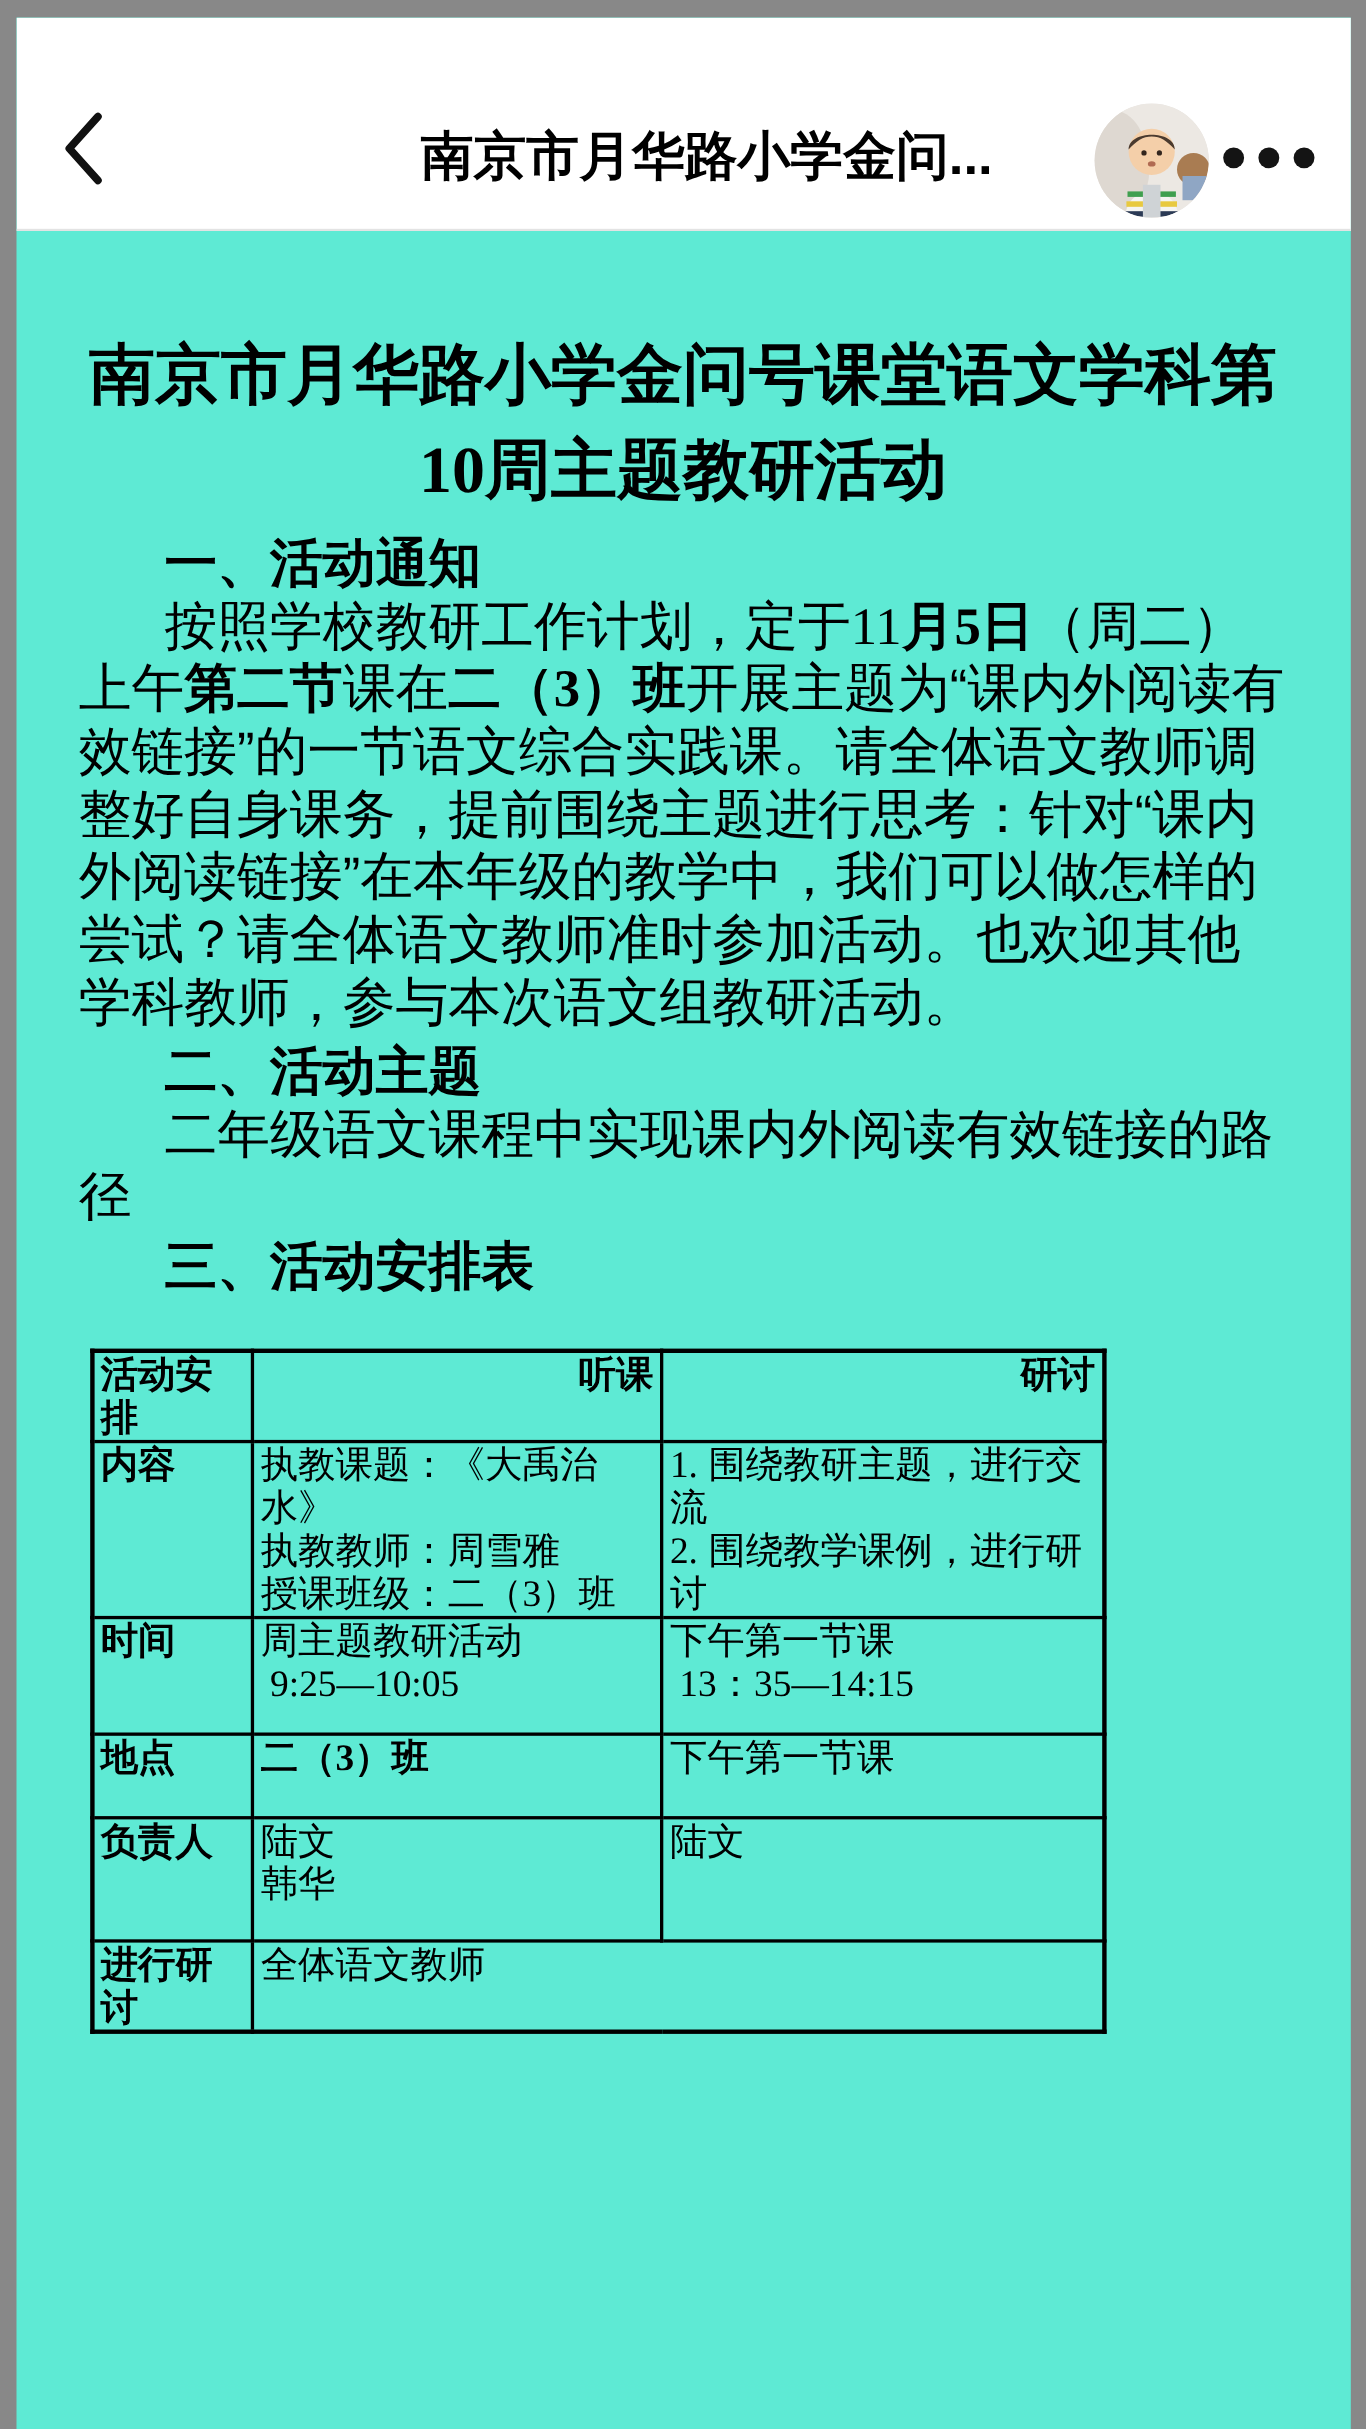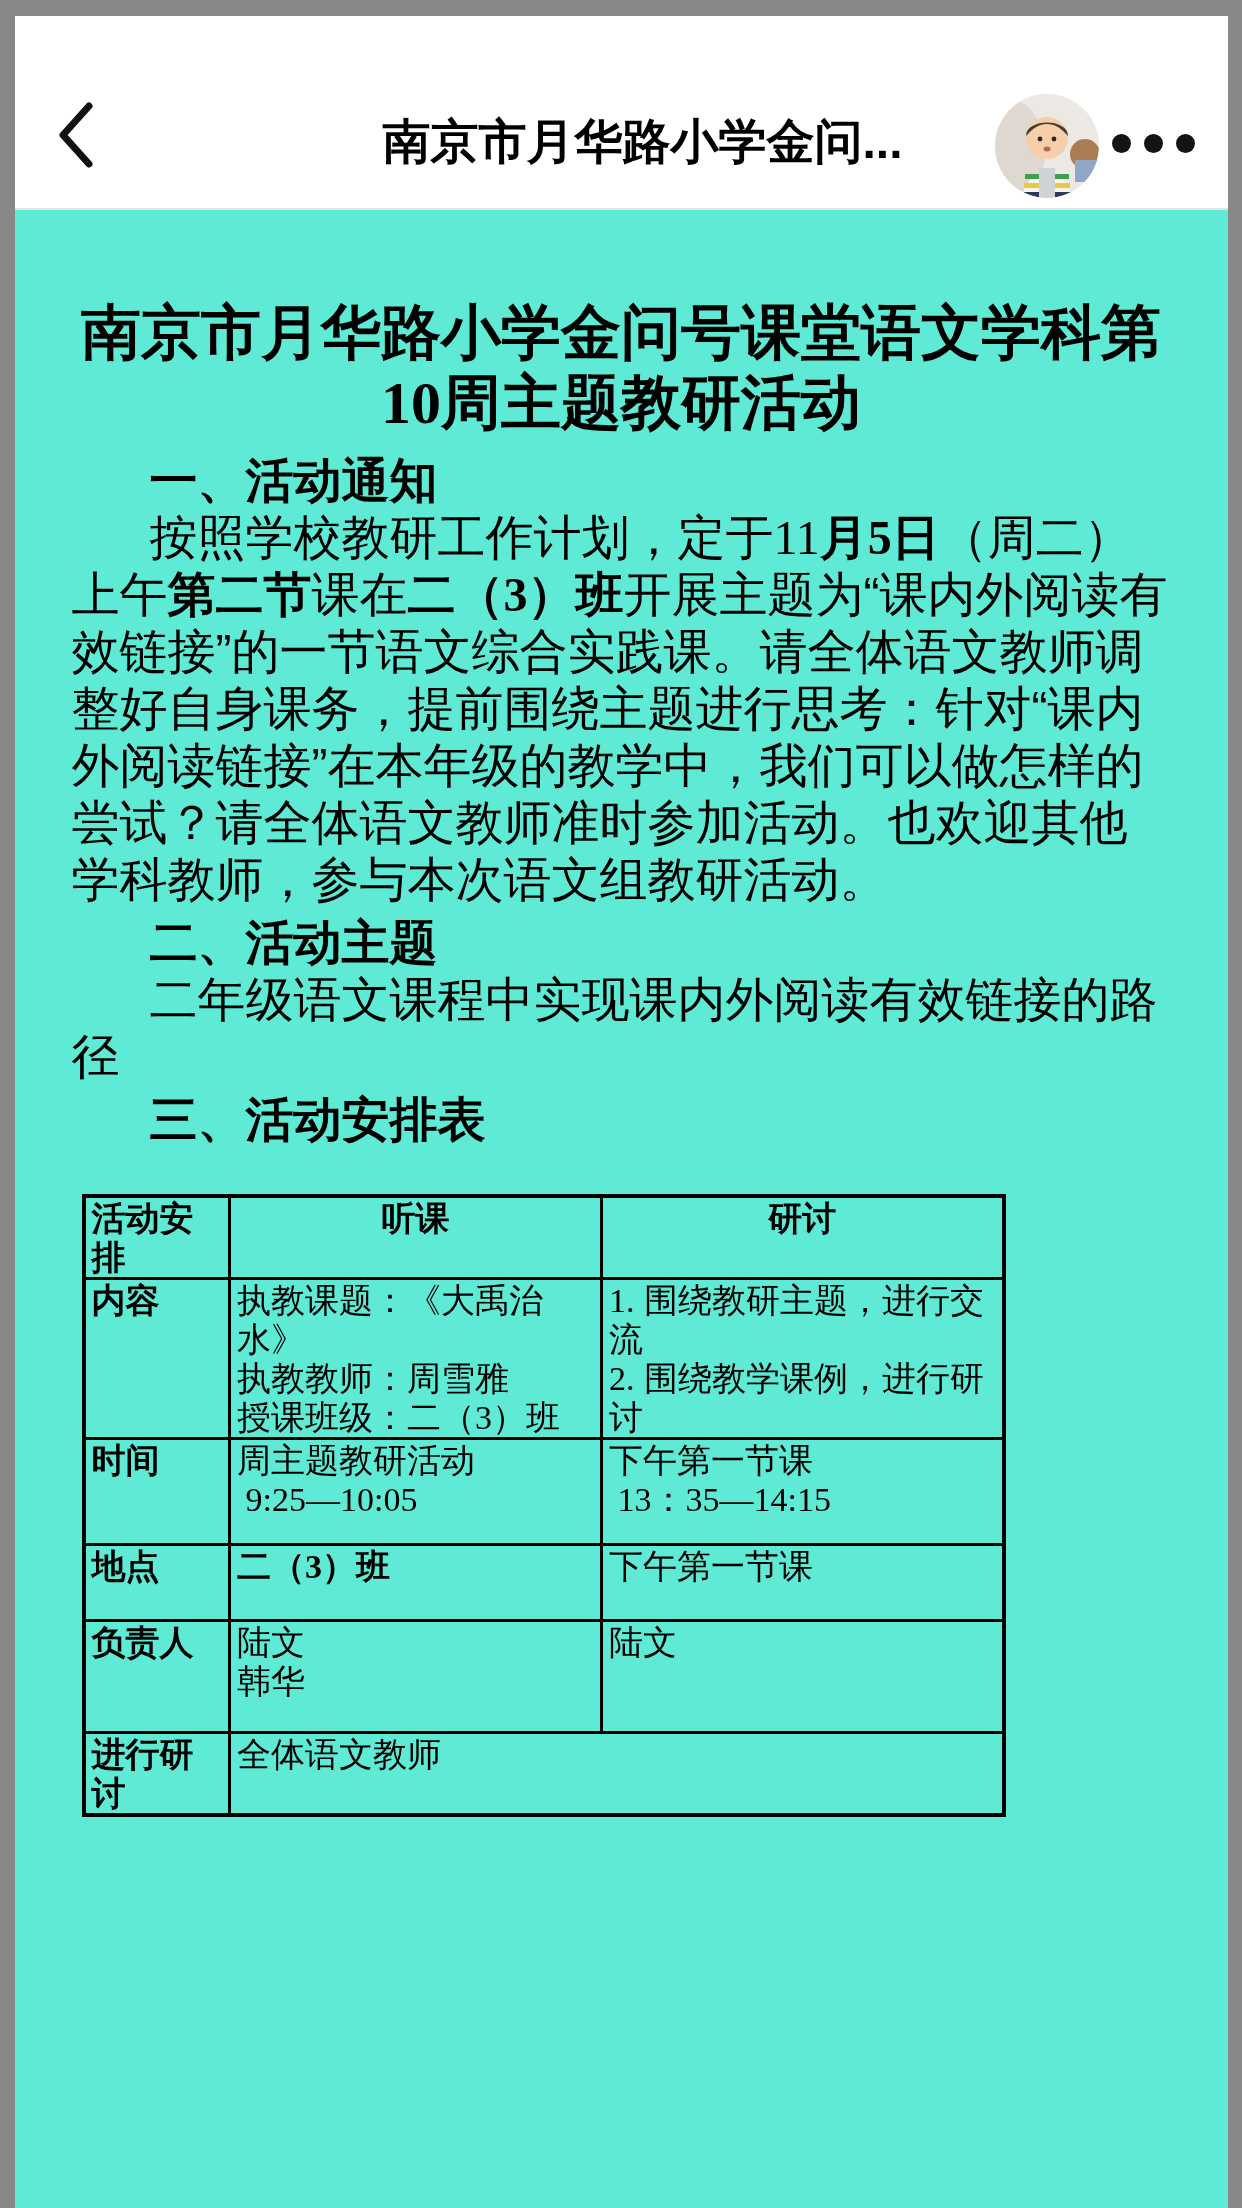--- a/index.html
+++ b/index.html
@@ -13,36 +13,36 @@
   .back-btn svg{display:block;}
   .nav-title{position:absolute;left:228px;right:214px;top:94px;height:56px;
     font-size:48px;font-weight:700;text-align:center;white-space:nowrap;overflow:hidden;}
   .avatar{position:absolute;right:158px;top:78px;width:104px;height:104px;border-radius:50%;
     overflow:hidden;background:#e9e5e1;cursor:pointer;}
   .more-btn{position:absolute;right:62px;top:118px;height:20px;display:flex;gap:13px;cursor:pointer;}
   .more-btn .dot{width:19px;height:19px;border-radius:50%;background:#141414;}
 
   
   .doc{position:absolute;top:194px;left:0;right:0;bottom:0;padding:88px 57px 0 57px;overflow:hidden;}
-  .doc-title{margin:0;font-size:60px;line-height:70px;font-weight:700;text-align:center;}
+  .doc-title{margin:0;font-size:60px;line-height:86px;font-weight:700;text-align:center;}
   .doc-body{margin-top:14px;}
   .doc-body h2{margin:6px 0 0 0;font-size:48px;line-height:57px;font-weight:700;text-indent:78px;}
   .doc-body p{margin:0;font-size:48px;line-height:57px;font-weight:400;text-indent:78px;
     word-break:break-all;overflow-wrap:anywhere;}
   .sf{font-family:"Liberation Serif","DejaVu Serif",serif;}
   .b{font-weight:700;}
 
   
   .sched{border-collapse:collapse;table-layout:fixed;width:920px;margin:46px 0 0 10px;
     border:4px solid #000;}
   .sched td{border:3px solid #000;vertical-align:top;padding:1px 6px 0 6px;
     font-size:34px;line-height:39px;}
   .sched td div{white-space:pre-wrap;}
   .sched td.lbl{font-weight:700;}
-  .sched td.ctr{text-align:center;}
+  .sched td.ctr{text-align:right;}
   .sched tr:nth-child(1) td{height:42px;}
   .sched tr:nth-child(2) td{height:112px;}
   .sched tr:nth-child(3) td{height:102px;}
   .sched tr:nth-child(4) td{height:72px;}
   .sched tr:nth-child(5) td{height:108px;}
   .sched tr:nth-child(6) td{height:70px;}
 
   
   .sig{margin-top:48px;text-align:right;font-weight:700;}
   .sig .school{font-size:52px;line-height:62px;}

